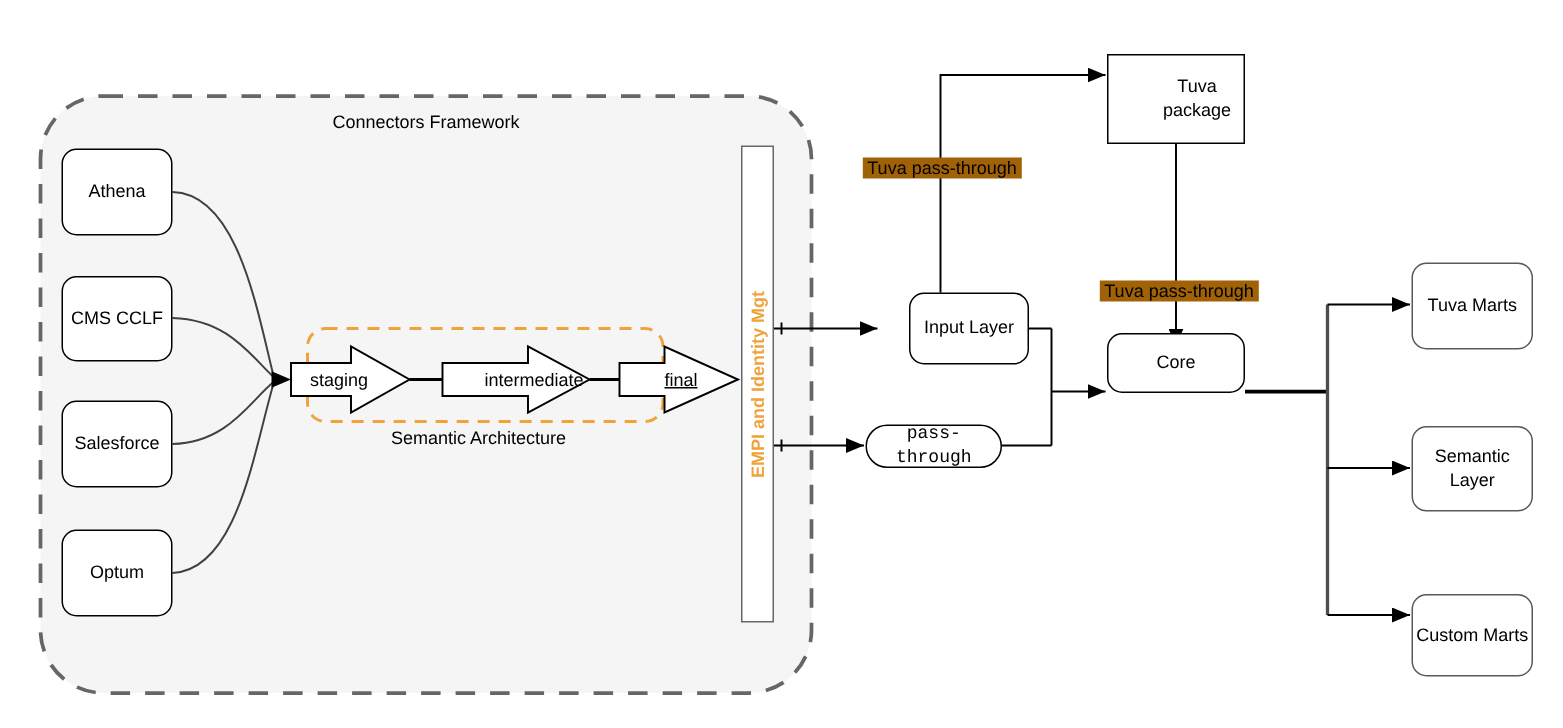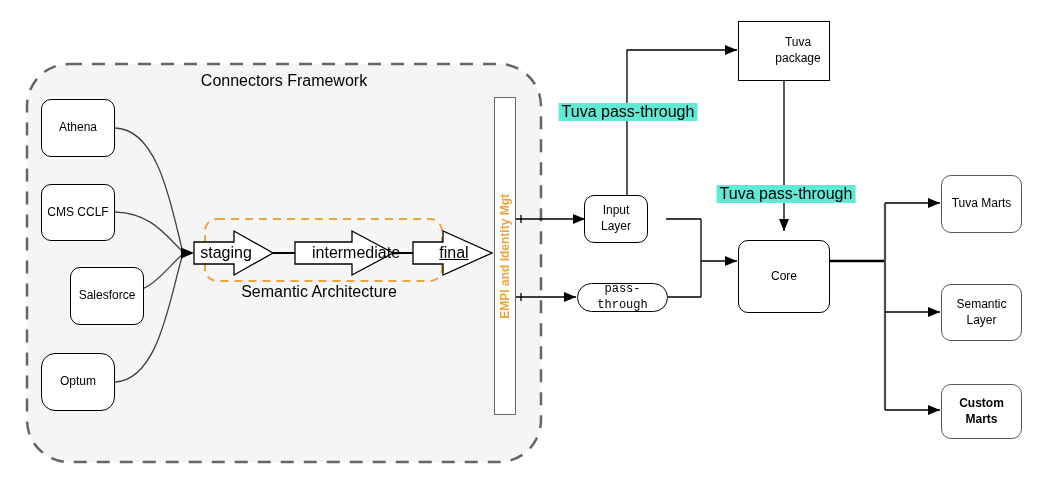--- a/index.html
+++ b/index.html
@@ -12,24 +12,24 @@
     position:absolute;box-sizing:border-box;background:#ffffff;
     border:1px solid #000;border-radius:10px;
     display:flex;align-items:center;justify-content:center;
     text-align:center;font-size:12px;color:#000;
     white-space:pre-line;line-height:1.3;padding:2px;
   }
   .box.sharp{border-radius:0;}
   .box.pill{border-radius:15px;}
   .box.graybrd{border-color:#595959;border-width:1.5px;}
   .lbl{
-    position:absolute;font-size:16px;color:#000;
+    position:absolute;font-size:12px;color:#000;
     transform:translate(-50%,-50%);white-space:nowrap;
   }
-  .lbl.bg{background:#5eead4;padding:0 3px;}
+  .lbl.bg{background:#a16207;padding:0 3px;}
   .empi{
     position:absolute;left:494px;top:97px;width:22px;height:318px;
     box-sizing:border-box;background:#ffffff;border:1px solid #666666;
     display:flex;align-items:center;justify-content:center;
   }
   .empi span{
     writing-mode:vertical-rl;transform:rotate(180deg);
     font-size:12px;font-weight:bold;color:#F0A23C;white-space:nowrap;
   }
 </style>
@@ -78,37 +78,37 @@
     <path d="M885,203 H940" fill="none" stroke="#000" stroke-width="1.4" marker-end="url(#arw)"></path>
     <path d="M885,312 H940" fill="none" stroke="#000" stroke-width="1.4" marker-end="url(#arw)"></path>
     <path d="M885,410 H940" fill="none" stroke="#000" stroke-width="1.4" marker-end="url(#arw)"></path>
   </svg>
 
   <div class="lbl" style="left:284px;top:81px;">Connectors Framework</div>
   <div class="lbl" style="left:319px;top:292px;">Semantic Architecture</div>
 
   <div class="box" style="left:41px;top:184px;width:74px;height:57px;">CMS CCLF</div>
   <div class="box" style="left:41px;top:99px;width:74px;height:58px;">Athena</div>
-  <div class="box" style="left:41px;top:267px;width:74px;height:58px;margin-left:29px;">Salesforce</div>
-  <div class="box" style="left:41px;top:353px;width:74px;height:58px;border-radius:14px;">Optum</div>
+  <div class="box" style="left:41px;top:267px;width:74px;height:58px;">Salesforce</div>
+  <div class="box" style="left:41px;top:353px;width:74px;height:58px;">Optum</div>
 
   <div class="lbl" style="left:226px;top:253px;">staging</div>
   <div class="lbl" style="left:356px;top:253px;">intermediate</div>
   <div class="lbl" style="left:454px;top:253px;text-decoration:underline;">final</div>
 
   <div class="empi">
     <span>EMPI and Identity Mgt</span>
   </div>
 
-  <div class="box" style="left:584px;top:195px;width:64px;height:48px;">Input Layer</div>
+  <div class="box" style="left:606px;top:195px;width:80px;height:48px;">Input Layer</div>
   <div class="box pill" style="left:577px;top:283px;width:91px;height:29px;font-family:Liberation Mono, monospace;">pass-through</div>
-  <div class="box sharp" style="left:738px;top:21px;width:92px;height:60px;padding-left:30px;">Tuva
+  <div class="box sharp" style="left:738px;top:36px;width:92px;height:60px;padding-left:30px;">Tuva
 package</div>
-  <div class="box" style="left:738px;top:240px;width:92px;height:73px;">Core</div>
+  <div class="box" style="left:738px;top:222px;width:92px;height:40px;">Core</div>
   <div class="box graybrd" style="left:941px;top:284px;width:81px;height:57px;">Semantic
 Layer</div>
   <div class="box graybrd" style="left:941px;top:175px;width:81px;height:58px;">Tuva Marts</div>
-  <div class="box graybrd" style="left:941px;top:384px;width:81px;height:55px;font-weight:bold;">Custom Marts</div>
+  <div class="box graybrd" style="left:941px;top:396px;width:81px;height:55px;">Custom Marts</div>
 
   <div class="lbl bg" style="left:628px;top:112px;">Tuva pass-through</div>
   <div class="lbl bg" style="left:786px;top:194px;">Tuva pass-through</div>
 
 </div>
 
 </body></html>

